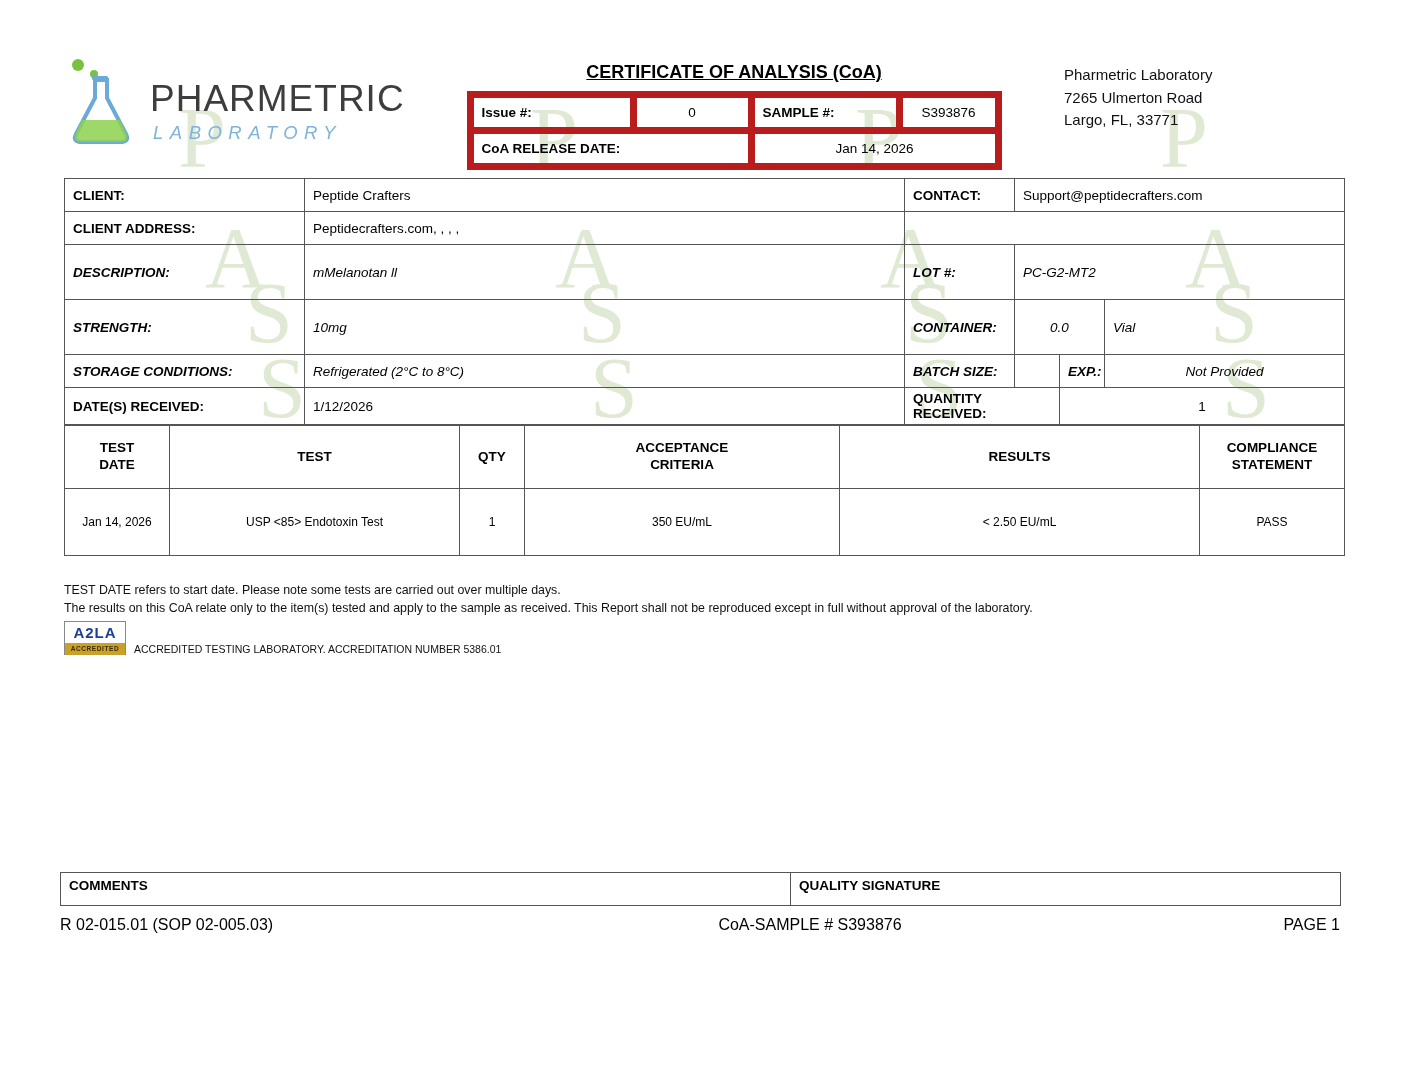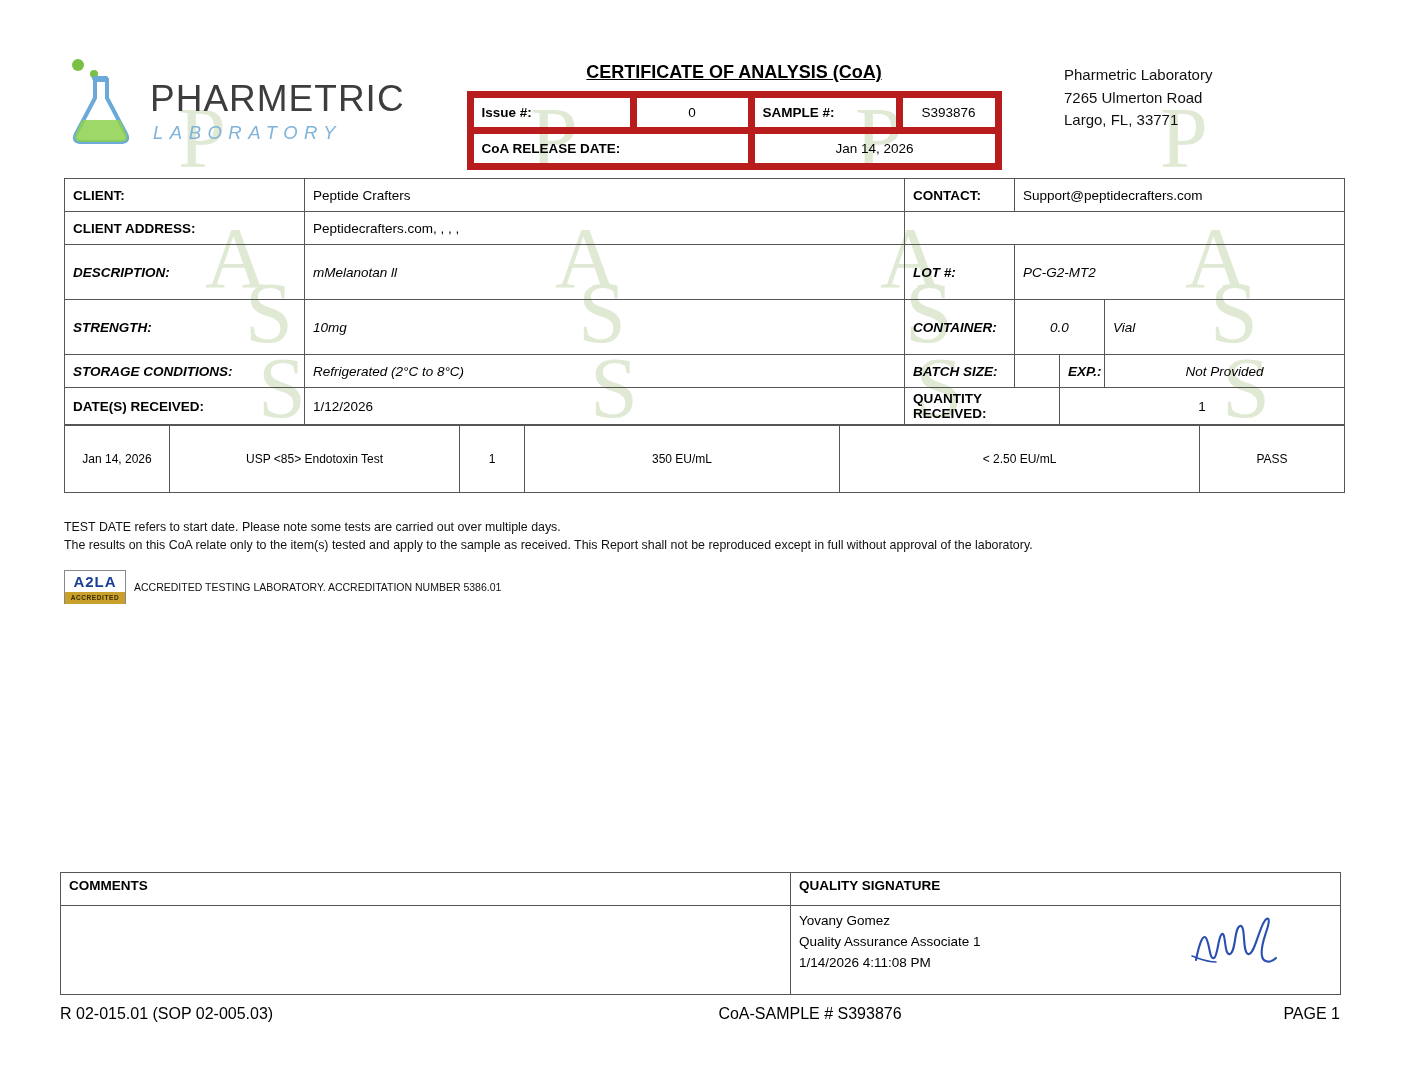--- a/index.html
+++ b/index.html
@@ -154,23 +154,23 @@
   td.compliance { font-size: 13.5px; }
 
   
   .notes {
     margin-top: 26px;
     font-size: 12.4px;
     line-height: 1.45;
     color: #111;
   }
   .accred-row {
-    margin-top: 15px;
+    margin-top: 3px;
     display: flex;
-    align-items: center;
+    align-items: flex-end;
   }
   .accred-logo {
     width: 62px;
     height: 34px;
     border: 1px solid #888;
     position: relative;
     background: #fff;
     margin-right: 8px;
     box-sizing: border-box;
   }
@@ -360,20 +360,37 @@
     <table class="results">
       <colgroup>
         <col style="width:105px">
         <col style="width:290px">
         <col style="width:65px">
         <col style="width:315px">
         <col style="width:360px">
         <col style="width:145px">
       </colgroup>
       <tbody>
+          <tr>
+        <th>
+          <div>TEST</div>
+          <div>DATE</div>
+        </th>
+        <th>TEST</th>
+        <th>QTY</th>
+        <th>
+          <div>ACCEPTANCE</div>
+          <div>CRITERIA</div>
+        </th>
+        <th>RESULTS</th>
+        <th>
+          <div>COMPLIANCE</div>
+          <div>STATEMENT</div>
+        </th>
+      </tr>
       <tr>
         <td class="testdate">Jan 14, 2026</td>
         <td>USP &lt;85&gt; Endotoxin Test</td>
         <td>1</td>
         <td>350 EU/mL</td>
         <td>&lt; 2.50 EU/mL</td>
         <td class="compliance">PASS</td>
       </tr>
     </tbody>
       </table>
@@ -397,34 +414,20 @@
     <table class="comments">
       <colgroup>
         <col style="width:730px">
         <col style="width:550px">
       </colgroup>
       <tbody>
           <tr>
         <td class="cm-head">COMMENTS</td>
         <td class="cm-head">QUALITY SIGNATURE</td>
       </tr>
-      <tr>
-        <td class="cm-body"></td>
-        <td class="cm-body sig-cell">
-          <div class="sig-line">Yovany Gomez</div>
-          <div class="sig-line">Quality  Assurance Associate 1</div>
-          <div class="sig-line">1/14/2026 4:11:08 PM</div>
-          <div class="signature">
-            <svg width="90" height="62" viewBox="0 0 90 62">
-              <path d="M6 48 C10 28, 14 20, 17 28 C20 36, 20 48, 24 46 C28 44, 28 24, 32 22 C36 20, 34 44, 40 42 C46 40, 44 16, 50 14 C56 12, 52 40, 58 42 C64 44, 68 20, 74 10 C78 4, 80 6, 78 14 C76 22, 70 34, 72 44 C73 50, 80 52, 86 46" fill="none" stroke="#2a4fb0" stroke-width="2.1" stroke-linecap="round"></path>
-              <path d="M2 44 C8 46, 16 50, 26 50" fill="none" stroke="#2a4fb0" stroke-width="1.6" stroke-linecap="round"></path>
-            </svg>
-          </div>
-        </td>
-      </tr>
     </tbody>
       </table>
 
     <div class="footer">
       <div class="l">R 02-015.01 (SOP 02-005.03)</div>
       <div class="c">CoA-SAMPLE # S393876</div>
       <div class="r">PAGE 1</div>
     </div>
   </div>
 

